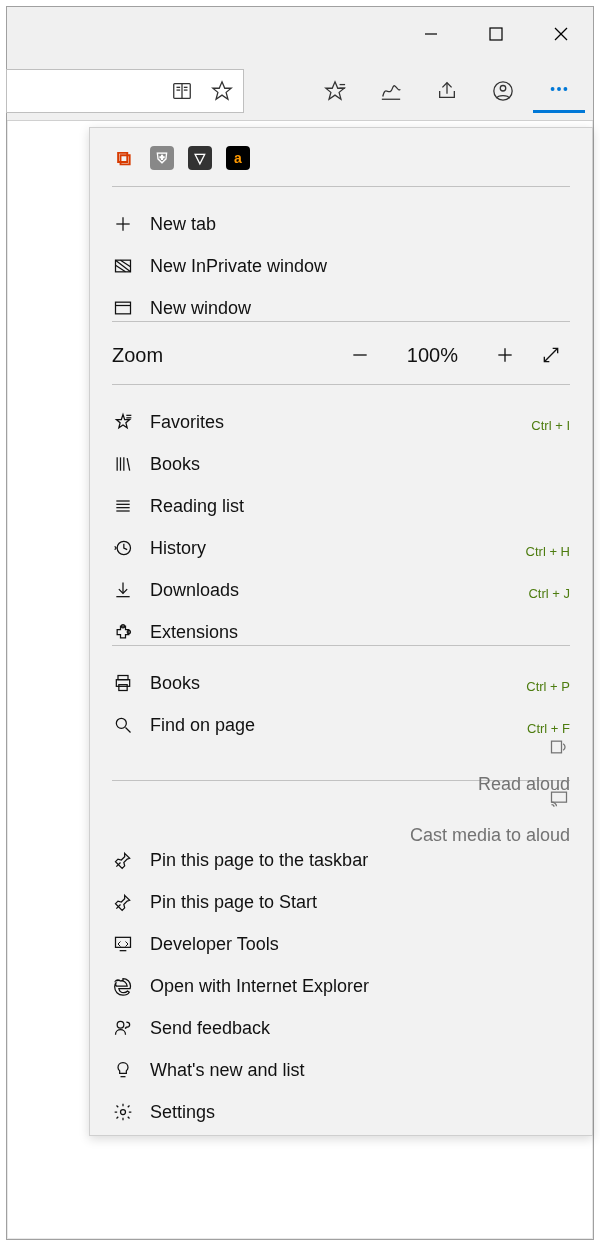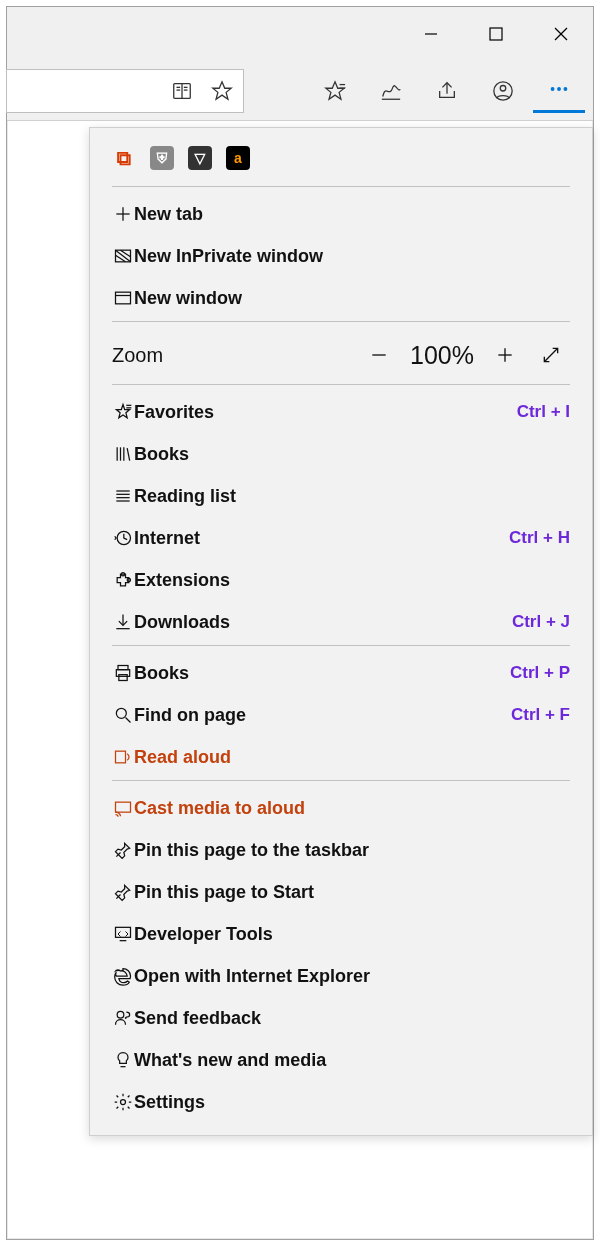--- a/index.html
+++ b/index.html
@@ -81,55 +81,54 @@
     width: 24px; height: 24px;
     display: flex; align-items: center; justify-content: center;
     font-size: 14px; font-weight: bold;
     border-radius: 4px;
   }
   .hr {
     height: 1px; background: #c2c2c2;
     margin: 2px 22px 6px 22px;
   }
   .item {
-    display: flex; align-items: center;
+    display: flex; align-items: flex-end;
     height: 42px;
     padding: 0 22px;
     font-size: 18px;
     color: #111;
-    gap: 0;
-    font-weight: bold;
-  }
-  .item.disabled { color: #c2410c; }
+    gap: 16px;
+  }
+  .item.disabled { color: #737373; flex-direction: column; }
   .item .micon {
     width: 22px; height: 22px;
     display: flex; align-items: center; justify-content: center;
     flex: 0 0 22px;
   }
   .item .micon svg { width: 20px; height: 20px; stroke: currentColor; stroke-width: 1.5; fill: none; }
   .item .label { flex: 1 1 auto; }
-  .item .shortcut { color: #6d28d9; font-size: 17px; }
+  .item .shortcut { color: #4d7c0f; font-size: 13px; }
   
   .zoom-row {
     display: flex; align-items: center;
     height: 54px;
     padding: 0 22px;
     font-size: 20px;
     color: #111;
     gap: 8px;
     justify-content: space-between;
   }
   .zoom-row .zlabel { flex: 1 1 auto; }
   .zoom-btn {
     width: 38px; height: 38px;
     display: flex; align-items: center; justify-content: center;
     color: #111;
   }
   .zoom-btn svg { width: 20px; height: 20px; stroke: #111; stroke-width: 1.6; fill: none; }
-  .zoom-val { font-size: 25px; margin: 0 4px; }
+  .zoom-val { font-size: 20px; margin: 0 20px; }
   
   .ie-icon svg { fill: #000; stroke: none; }
 </style>
 </head>
 <body>
 
 <div class="frame">
   <div class="chrome">
 
     <div class="titlebar">
@@ -302,44 +301,44 @@
         <span class="label">Reading list</span>
       </div>
       <div class="item">
         <span class="micon">
             <svg viewBox="0 0 24 24">
               <circle cx="13" cy="12" r="8"></circle>
               <path d="M13 7v5l4 2"></path>
               <path d="M4 12 l-2 -2 M4 12 l-2 2"></path>
             </svg>
           </span>
-        <span class="label">Internet</span>
+        <span class="label">History</span>
         <span class="shortcut">Ctrl + H</span>
+      </div>
+      <div class="item">
+        <span class="micon">
+            <svg viewBox="0 0 24 24">
+              <line x1="12" y1="3" x2="12" y2="16"></line>
+              <path d="M7 11l5 5 5-5"></path>
+              <line x1="4" y1="20" x2="20" y2="20"></line>
+            </svg>
+          </span>
+        <span class="label">Downloads</span>
+        <span class="shortcut">Ctrl + J</span>
       </div>
       <div class="item">
         <span class="micon">
             <svg viewBox="0 0 24 24">
               <path d="M5 9h4V5h6v4h4v6h-4v4H9v-4H5z"></path>
               <circle cx="12" cy="5" r="2"></circle>
               <circle cx="19" cy="12" r="2"></circle>
             </svg>
           </span>
         <span class="label">Extensions</span>
       </div>
-      <div class="item">
-        <span class="micon">
-            <svg viewBox="0 0 24 24">
-              <line x1="12" y1="3" x2="12" y2="16"></line>
-              <path d="M7 11l5 5 5-5"></path>
-              <line x1="4" y1="20" x2="20" y2="20"></line>
-            </svg>
-          </span>
-        <span class="label">Downloads</span>
-        <span class="shortcut">Ctrl + J</span>
-      </div>
 
       <div class="hr"></div>
 
       <div class="item">
         <span class="micon">
             <svg viewBox="0 0 24 24">
               <rect x="6" y="3" width="12" height="5"></rect>
               <rect x="4" y="8" width="16" height="8"></rect>
               <rect x="7" y="14" width="10" height="7"></rect>
             </svg>
@@ -424,21 +423,21 @@
           </span>
         <span class="label">Send feedback</span>
       </div>
       <div class="item">
         <span class="micon">
             <svg viewBox="0 0 24 24">
               <path d="M12 3c4 0 6 3 6 6 0 2-1 3-2 4v3H8v-3c-1-1-2-2-2-4 0-3 2-6 6-6z"></path>
               <line x1="9" y1="20" x2="15" y2="20"></line>
             </svg>
           </span>
-        <span class="label">What's new and media</span>
+        <span class="label">What's new and list</span>
       </div>
       <div class="item">
         <span class="micon">
             <svg viewBox="0 0 24 24">
               <circle cx="12" cy="12" r="3"></circle>
               <path d="M12 2v3M12 19v3M4.2 4.2l2.1 2.1M17.7 17.7l2.1 2.1M2 12h3M19 12h3M4.2 19.8l2.1-2.1M17.7 6.3l2.1-2.1"></path>
             </svg>
           </span>
         <span class="label">Settings</span>
       </div>

